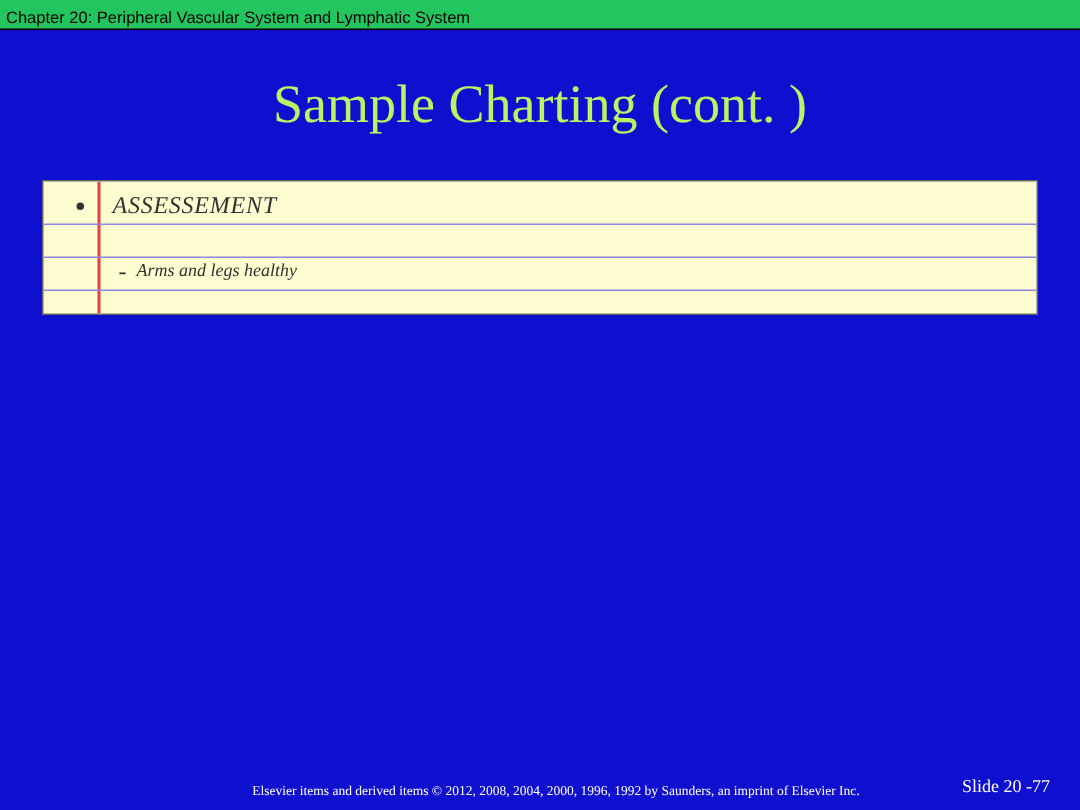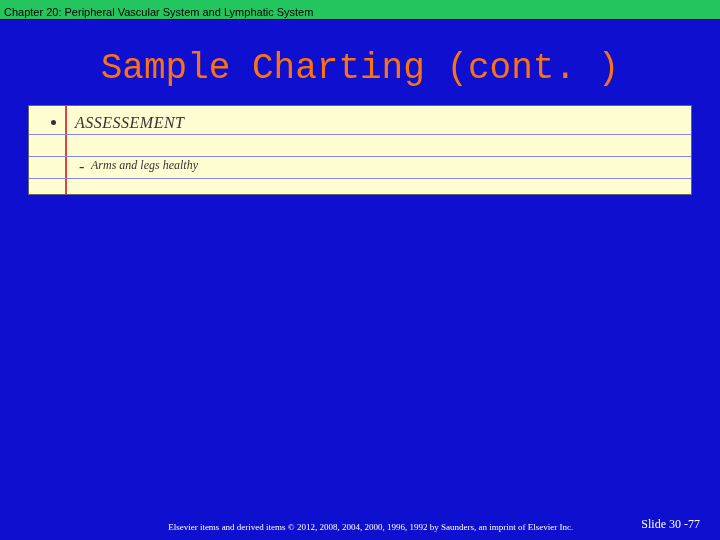--- a/index.html
+++ b/index.html
@@ -14,27 +14,27 @@
     border-bottom: 1px solid #000;
     padding: 2px 4px;
     height: 20px;
   }
   .header-text {
     font-family: Arial, sans-serif;
     font-size: 11px;
     color: #000;
   }
   .slide-title {
-    color: #f97316;
+    color: #bef264;
     font-size: 36px;
     font-weight: normal;
     text-align: center;
     margin-top: 28px;
-    margin-bottom: 16px;
-    font-family: Liberation Mono, monospace;
+    margin-bottom: 30px;
+    font-family: Liberation Serif, serif;
   }
   .note-card {
     background: #fefdd1;
     margin: 0 28px;
     border: 1px solid #666;
     height: 90px;
     position: relative;
     overflow: hidden;
   }
   .red-margin {
@@ -131,14 +131,14 @@
   <div class="blue-line line-2"></div>
   <div class="blue-line line-3"></div>
   <div class="bullet-dot"></div>
   <div class="assessment-label">ASSESSEMENT</div>
   <div class="dash">-</div>
   <div class="assessment-content">Arms and legs healthy</div>
 </div>
 
 <div class="footer">
   <div class="copyright">Elsevier items and derived items © 2012, 2008, 2004, 2000, 1996, 1992 by Saunders, an imprint of Elsevier Inc.</div>
-  <div class="slide-number">Slide 30 -77</div>
+  <div class="slide-number">Slide 20 -77</div>
 </div>
 
 </body></html>

